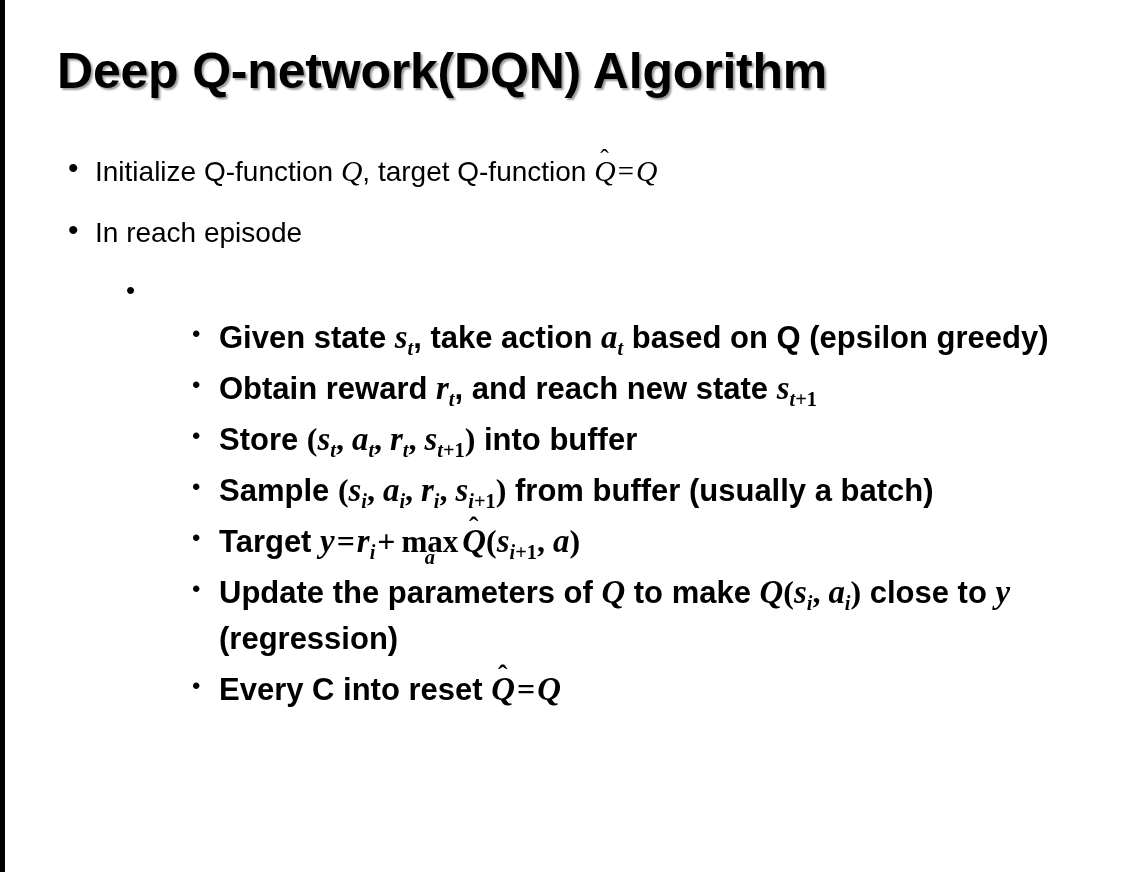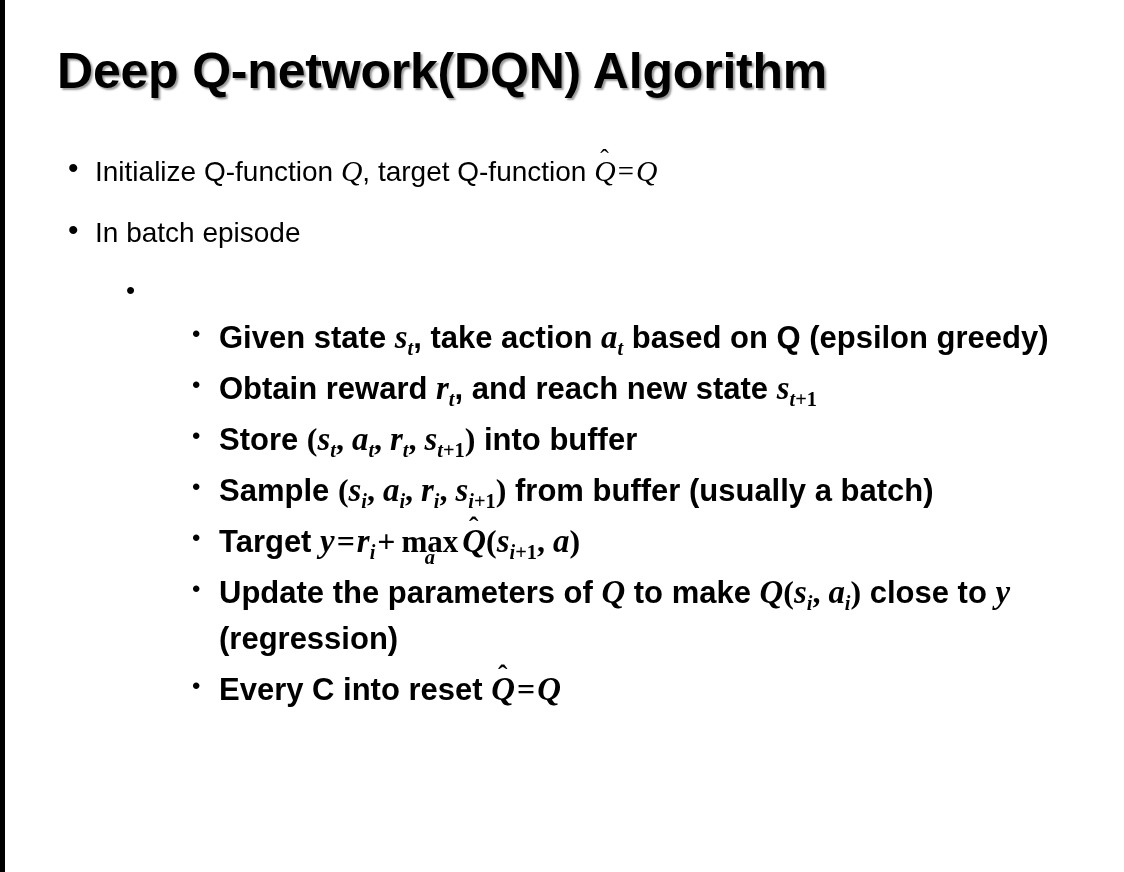--- a/index.html
+++ b/index.html
@@ -167,21 +167,21 @@
 
   <div class="slide-title">Deep Q-network(DQN) Algorithm</div>
 
   <div class="body-block">
       <div class="bullet-row lvl1">
         <span class="bullet-dot">•</span>
         <span class="bullet-text"><span>Initialize Q-function </span><span class="mi">Q</span><span>, target Q-function </span><span class="qhat">Q<span class="hat">ˆ</span></span><span class="mo">=</span><span class="mi">Q</span></span>
       </div>
       <div class="bullet-row lvl1">
         <span class="bullet-dot">•</span>
-        <span class="bullet-text"><span>In batch episode</span></span>
+        <span class="bullet-text"><span>In reach episode</span></span>
       </div>
       <div class="bullet-row lvl2">
         <span class="bullet-dot">•</span>
       </div>
       <div class="bullet-row lvl3">
         <span class="bullet-dot">•</span>
         <span class="bullet-text"><span>Given state </span><span class="mi">s<sub class="msub"><span>t</span></sub></span><span>, take action </span><span class="mi">a<sub class="msub"><span>t</span></sub></span><span> based on Q (epsilon greedy)</span></span>
       </div>
       <div class="bullet-row lvl3">
         <span class="bullet-dot">•</span>

